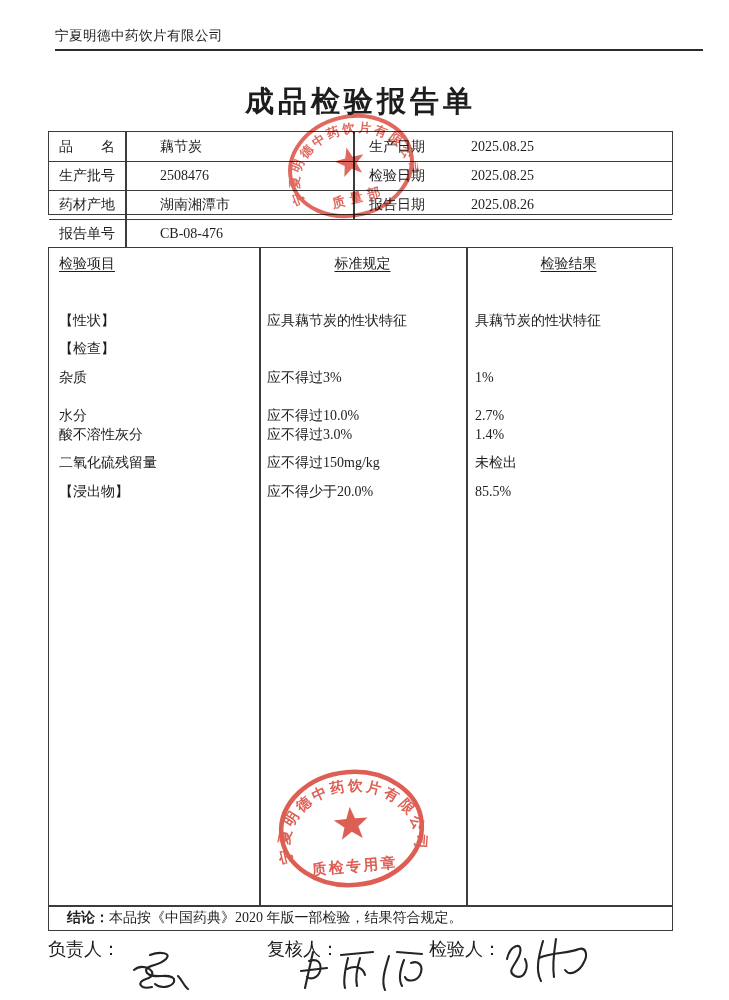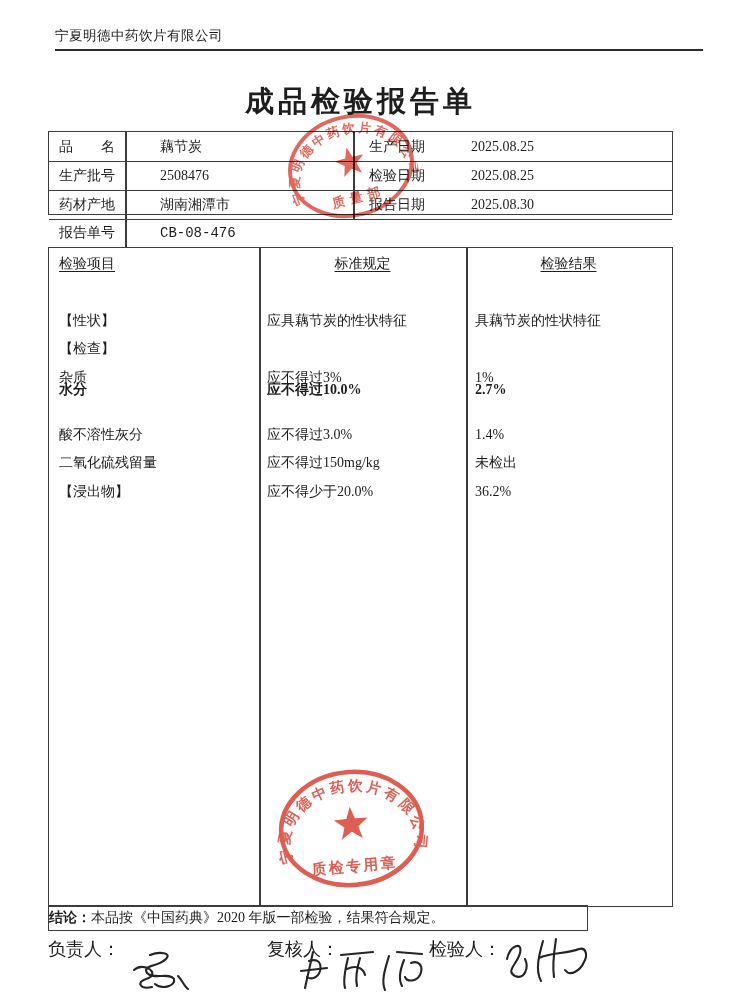--- a/index.html
+++ b/index.html
@@ -19,37 +19,37 @@
   .info-table{left:48px; top:131px; width:625px; height:84px;
               border:1.6px solid #3c3c3c; box-sizing:border-box;}
   .hline{position:absolute; left:0; right:0; height:1.4px; background:#3c3c3c;}
   .vline{position:absolute; width:1.5px; background:#3c3c3c; top:0;}
   .cell{position:absolute; height:29px; line-height:29px; font-size:14px; white-space:nowrap;}
   .it-label{left:0; width:76px; padding:0 10px; box-sizing:border-box;
             text-align:justify; text-align-last:justify;}
   .it-value{left:85px;margin-left:26px;}
   .it-label2{left:320px;}
   .it-value2{left:422px;}
-  .r0{top:0;} .r1{top:29px;} .r2{top:58px;} .r3{top:87px;font-family:Liberation Mono, monospace;}
+  .r0{top:0;} .r1{top:29px;} .r2{top:58px;} .r3{top:87px;}
   
   .spec-table{left:48px; top:247px; width:625px; height:660px;
               border:1.6px solid #3c3c3c; box-sizing:border-box;}
   .sp-head{position:absolute; top:6px; font-size:14px; line-height:20px;
            text-decoration:underline; text-underline-offset:3px; white-space:nowrap;}
   .sp-h1{left:10px;}
   .sp-h2{left:210px; width:207px; text-align:center;}
   .sp-h3{left:417px; width:205px; text-align:center;}
   .sp-cell{position:absolute; font-size:14px; line-height:20px; white-space:nowrap;}
   .sp-c1{left:10px;} .sp-c2{left:218px;} .sp-c3{left:426px;}
-  .sr0{top:63px;} .sr1{top:91px;} .sr2{top:120px;} .sr3{top:132px;font-weight:bold;}
+  .sr0{top:63px;} .sr1{top:91px;} .sr2{top:120px;} .sr3{top:158px;}
   .sr4{top:177px;} .sr5{top:205px;} .sr6{top:234px;}
   
-  .conclusion{left:48px; top:905px; width:540px; height:26px;
+  .conclusion{left:48px; top:905px; width:625px; height:26px;
               border:1.6px solid #3c3c3c; box-sizing:border-box;
-              font-size:14px; line-height:23px; padding-left:0; white-space:nowrap;}
+              font-size:14px; line-height:23px; padding-left:18px; white-space:nowrap;}
   .conclusion .b{font-weight:700;}
   .sig-label{font-size:18px; line-height:20px; top:939px; white-space:nowrap;}
   .sig{stroke:#242424; stroke-width:2.1; fill:none; stroke-linecap:round;}
   
   .stamp{color:var(--stamp,#d9473a); mix-blend-mode:multiply;}
   .stamp-top{left:286px; top:110px; width:130px; height:112px;
              transform:rotate(-14deg); opacity:.82;}
   .stamp-bottom{left:274px; top:768px; width:155px; height:121px;
                 transform:rotate(-5deg); opacity:.88;}
   .stamp text{font-family:"Liberation Sans","DejaVu Sans",sans-serif; font-weight:700;}
@@ -77,21 +77,21 @@
     <div class="cell it-value2 r0">2025.08.25</div>
 
     <div class="cell it-label r1">生产批号</div>
     <div class="cell it-value r1">2508476</div>
     <div class="cell it-label2 r1">检验日期</div>
     <div class="cell it-value2 r1">2025.08.25</div>
 
     <div class="cell it-label r2">药材产地</div>
     <div class="cell it-value r2">湖南湘潭市</div>
     <div class="cell it-label2 r2">报告日期</div>
-    <div class="cell it-value2 r2">2025.08.30</div>
+    <div class="cell it-value2 r2">2025.08.26</div>
 
     <div class="cell it-label r3">报告单号</div>
     <div class="cell it-value r3">CB-08-476</div>
   </div>
 
   <div class="abs spec-table">
     <div class="vline" style="left:210px; height:657px"></div>
     <div class="vline" style="left:417px; height:657px"></div>
 
     <div class="sp-head sp-h1">检验项目</div>
@@ -117,21 +117,21 @@
     <div class="sp-cell sp-c1 sr4">酸不溶性灰分</div>
     <div class="sp-cell sp-c2 sr4">应不得过3.0%</div>
     <div class="sp-cell sp-c3 sr4">1.4%</div>
 
     <div class="sp-cell sp-c1 sr5">二氧化硫残留量</div>
     <div class="sp-cell sp-c2 sr5">应不得过150mg/kg</div>
     <div class="sp-cell sp-c3 sr5">未检出</div>
 
     <div class="sp-cell sp-c1 sr6">【浸出物】</div>
     <div class="sp-cell sp-c2 sr6">应不得少于20.0%</div>
-    <div class="sp-cell sp-c3 sr6">36.2%</div>
+    <div class="sp-cell sp-c3 sr6">85.5%</div>
   </div>
 
   <div class="abs conclusion"><span class="b">结论：</span><span>本品按《中国药典》2020 年版一部检验，结果符合规定。</span></div>
 
   <div class="abs sig-label" style="left:48px">负责人：</div>
   <div class="abs sig-label" style="left:267px">复核人：</div>
   <div class="abs sig-label" style="left:429px">检验人：</div>
 
   <svg class="abs" style="left:120px; top:946px" width="85" height="48" viewBox="0 0 85 48">
     <path class="sig" d="M30,9 C40,5 52,7 46,13 C38,21 22,19 27,27 C33,34 50,26 54,33 C56,40 42,44 35,38"></path>

